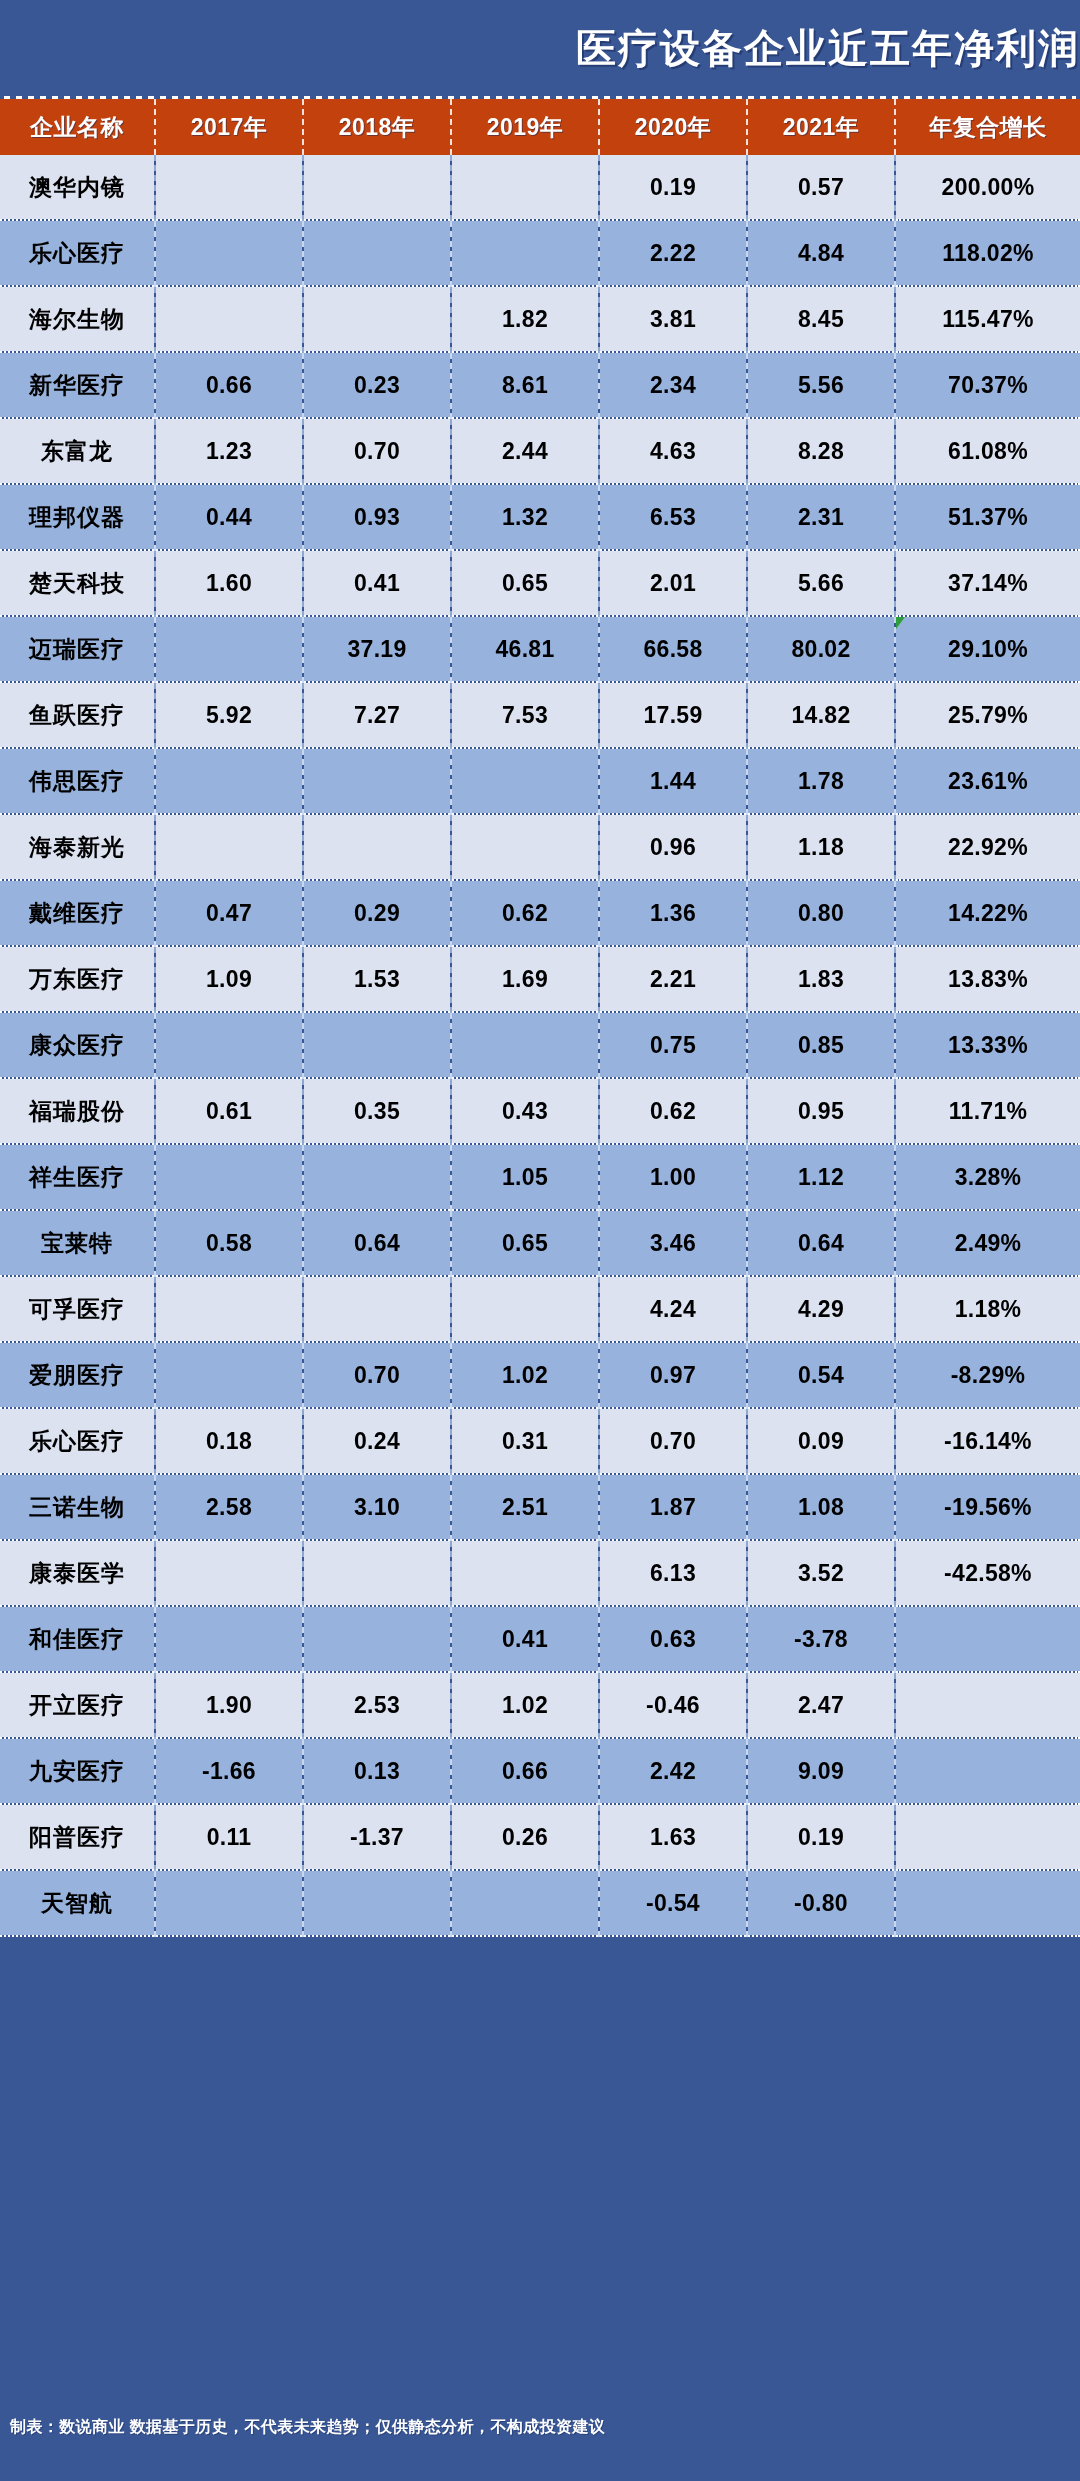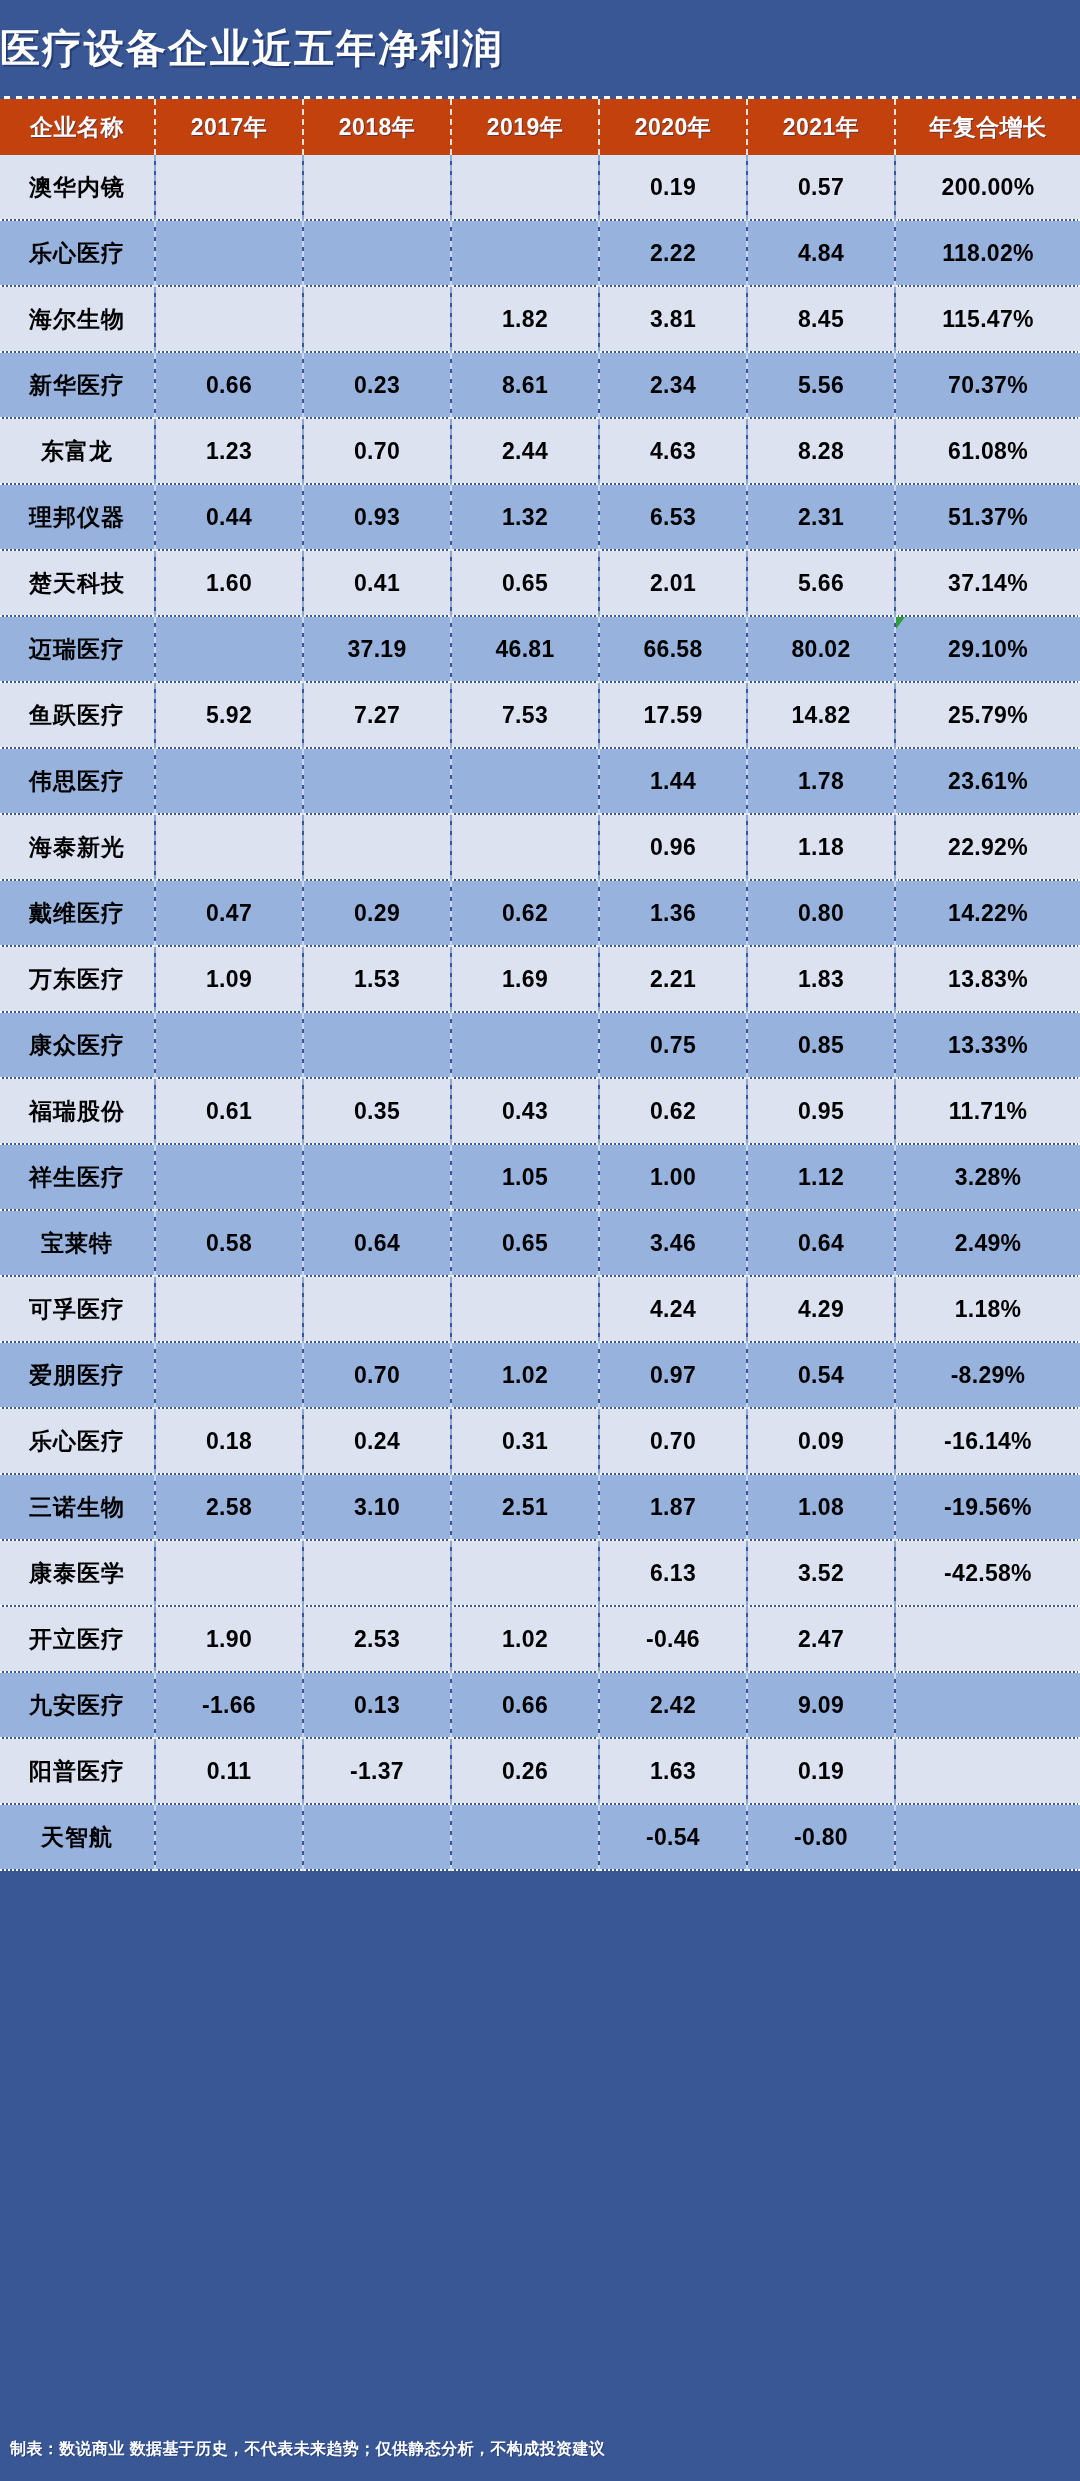--- a/index.html
+++ b/index.html
@@ -25,21 +25,21 @@
     overflow: hidden;
   }
 
   
   .title-bar {
     height: 96px;
     flex: 0 0 96px;
     background: #3a5795;
     display: flex;
     align-items: center;
-    justify-content: flex-start;
+    justify-content: flex-end;
   }
   .title-text {
     color: #ffffff;
     font-size: 40px;
     font-weight: bold;
     letter-spacing: 2px;
     text-shadow: 2px 2px 0 rgba(20,40,90,0.55);
     white-space: nowrap;
   }
 
@@ -119,21 +119,20 @@
     border-top: 12px solid #2f9e3f;
     border-right: 9px solid transparent;
   }
 
   
   .footer {
     flex: 0 0 64px;
     height: 64px;
     background: #3a5795;
     display: flex;
-    align-items: center;
     padding-left: 10px;
     box-sizing: border-box;
   }
   .footer-text {
     color: #ffffff;
     font-size: 16px;
     font-weight: bold;
     letter-spacing: 0.4px;
     text-shadow: 1px 1px 0 rgba(20,40,90,0.45);
   }
@@ -363,20 +362,29 @@
           </tr>
           <tr class="row-light">
             <td class="cell-name">康泰医学</td>
             <td></td>
             <td></td>
             <td></td>
             <td>6.13</td>
             <td>3.52</td>
             <td>-42.58%</td>
           </tr>
+          <tr class="row-dark">
+            <td class="cell-name">和佳医疗</td>
+            <td></td>
+            <td></td>
+            <td>0.41</td>
+            <td>0.63</td>
+            <td>-3.78</td>
+            <td></td>
+          </tr>
           <tr class="row-light">
             <td class="cell-name">开立医疗</td>
             <td>1.90</td>
             <td>2.53</td>
             <td>1.02</td>
             <td>-0.46</td>
             <td>2.47</td>
             <td></td>
           </tr>
           <tr class="row-dark">

